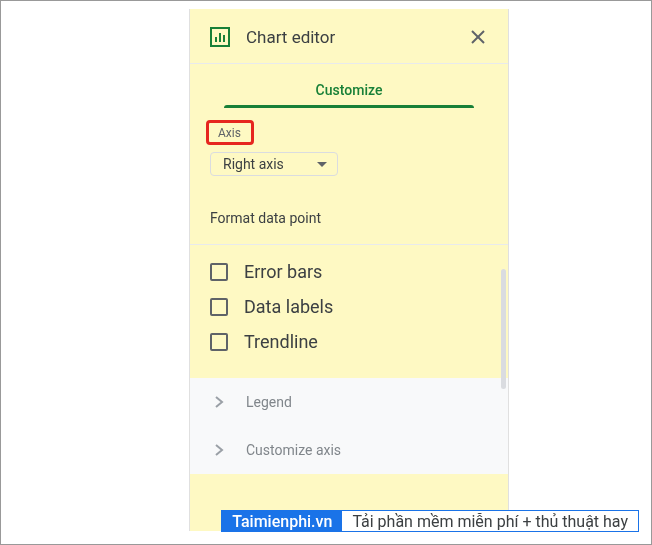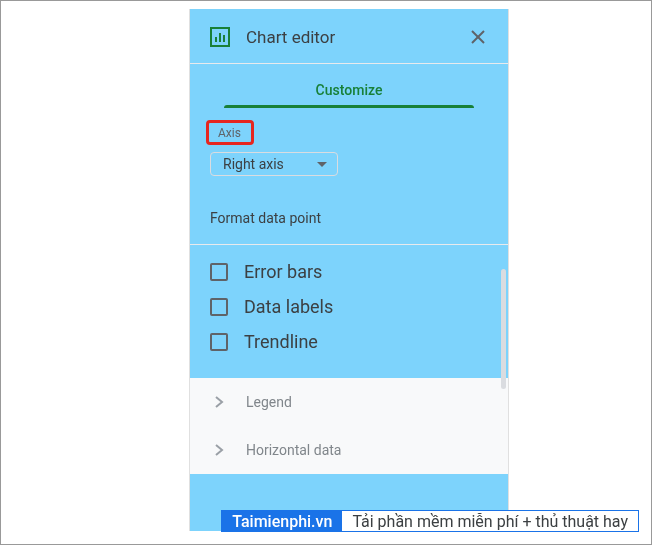--- a/index.html
+++ b/index.html
@@ -12,21 +12,21 @@
     border: 1px solid #999;
   }
   .panel {
     position: absolute;
     left: 188px;
     top: 8px;
     width: 320px;
     height: 522px;
     border-left: 1px solid #e0e0e0;
     border-right: 1px solid #e0e0e0;
-    background: #7dd3fc;
+    background: #fef9c3;
     overflow: hidden;
   }
   .panel-header {
     display: flex;
     align-items: center;
     padding: 18px 20px 16px 20px;
   }
   .chart-icon {
     width: 20px;
     height: 20px;
@@ -273,21 +273,21 @@
           </svg>
       </span>
       <span class="accordion-label">Legend</span>
     </div>
     <div class="accordion">
       <span class="chev">
         <svg width="10" height="14" viewBox="0 0 10 14">
             <polyline points="2,2 8,7 2,12" fill="none" stroke="#9aa0a6" stroke-width="2"></polyline>
           </svg>
       </span>
-      <span class="accordion-label">Horizontal data</span>
+      <span class="accordion-label">Customize axis</span>
     </div>
   </div>
 
   <div class="scroll-thumb"></div>
 </div>
 
 <div class="watermark">
   <div class="wm-left">Taimienphi.vn</div>
   <div class="wm-right">Tải phần mềm miễn phí + thủ thuật hay</div>
 </div>

